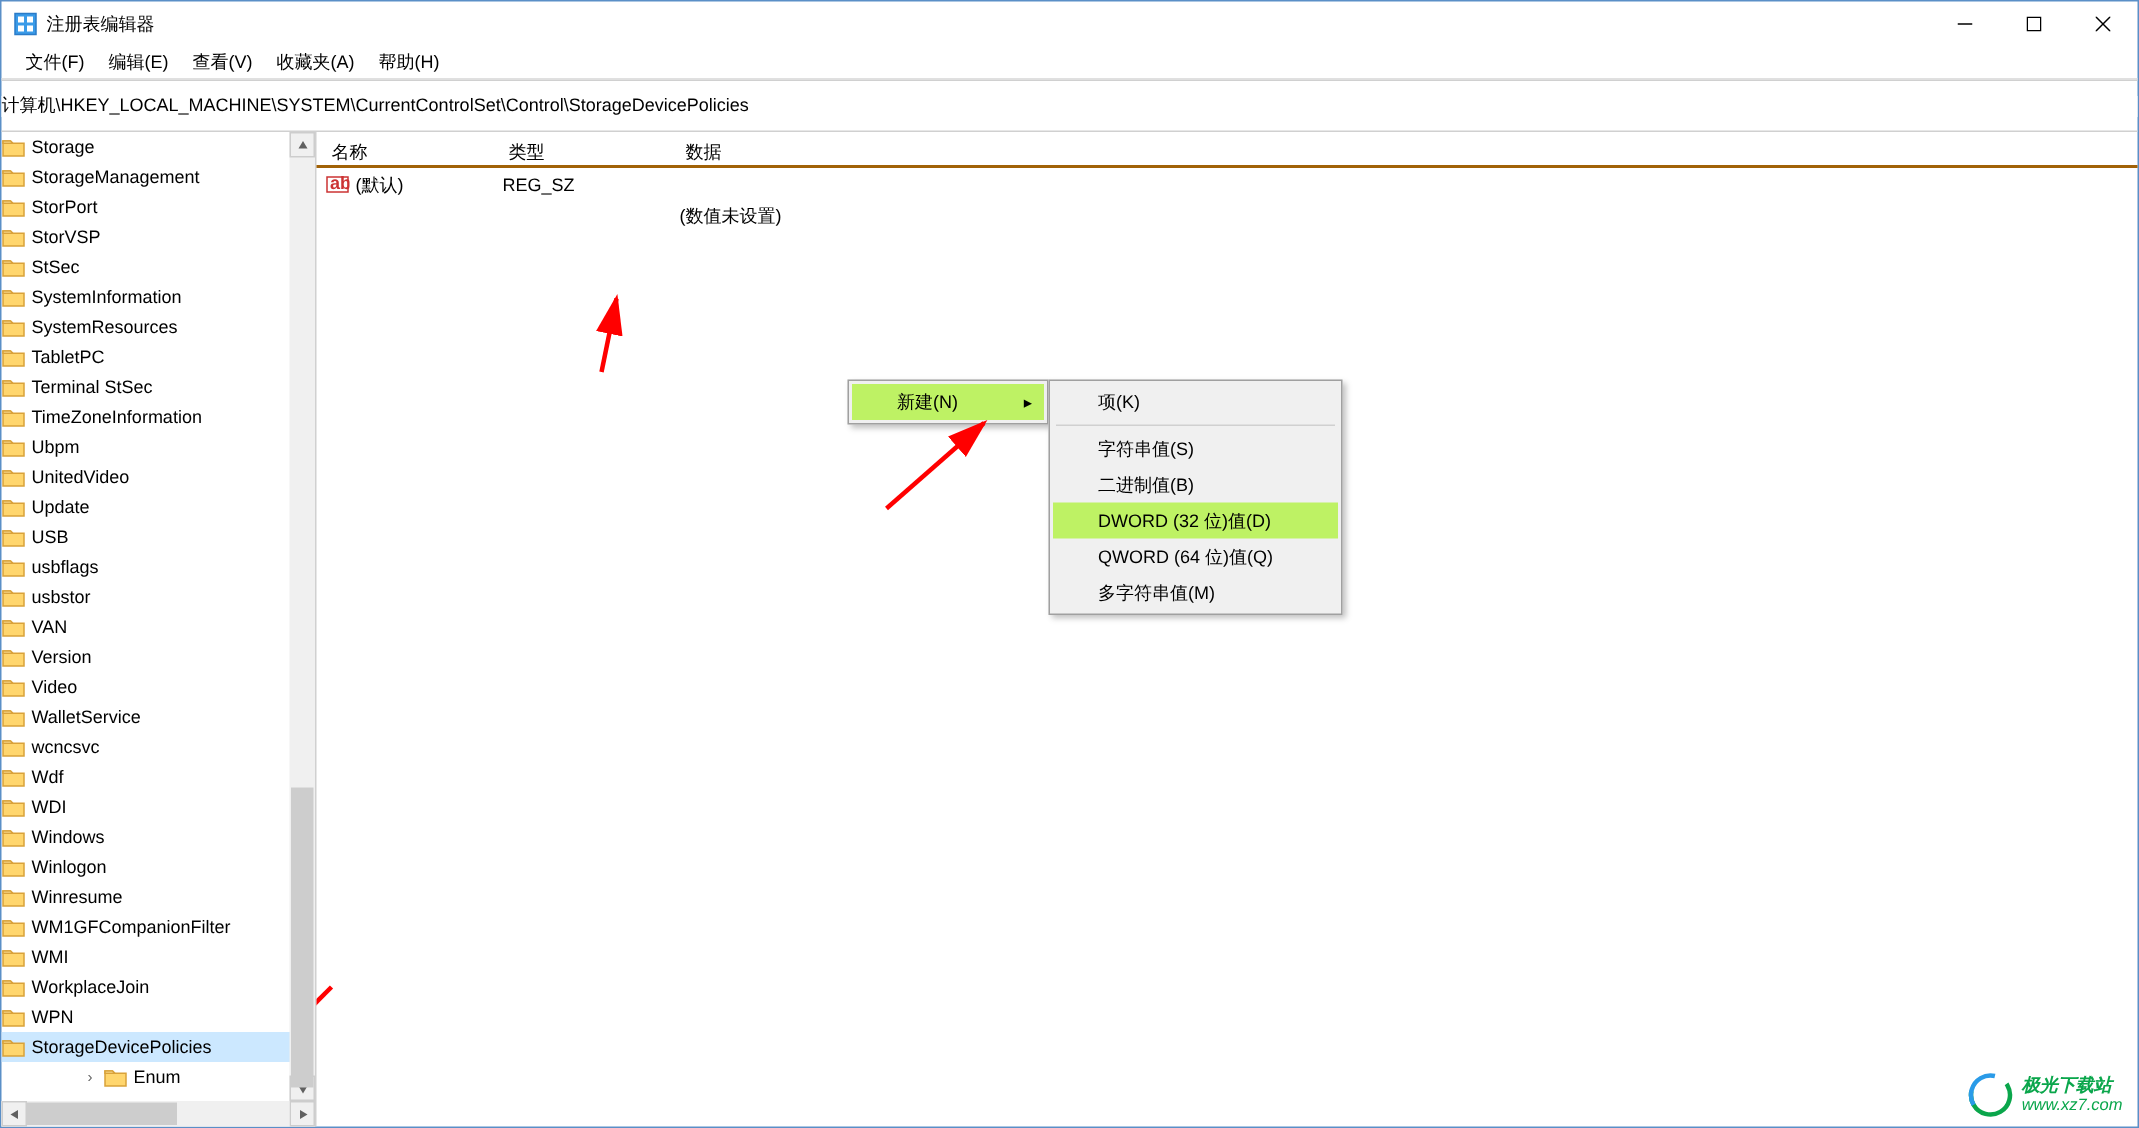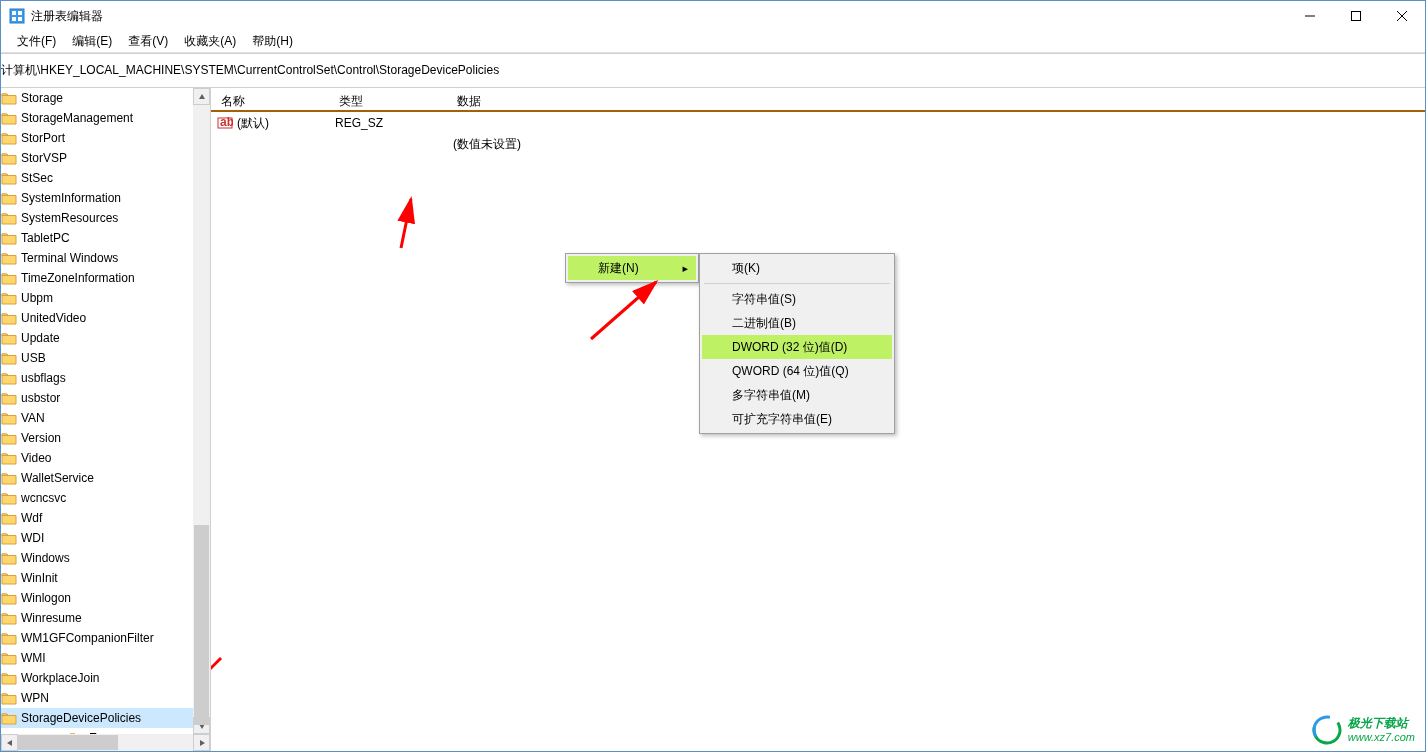--- a/index.html
+++ b/index.html
@@ -199,21 +199,21 @@
               </span>
               <span>TabletPC</span>
             </div>
             <div class="tree-row expander has">
               <span class="folder-icon">
                 <svg width="16" height="14">
                   <path d="M1 3 L6 3 L7.5 4.5 L15 4.5 L15 13 L1 13 Z" fill="#ffd66e" stroke="#d9a23a"></path>
                   <path d="M1 3 L6 3 L7.5 4.5 L1 4.5 Z" fill="#ffe9a8" stroke="#d9a23a"></path>
                 </svg>
               </span>
-              <span>Terminal Windows</span>
+              <span>Terminal StSec</span>
             </div>
             <div class="tree-row expander">
               <span class="folder-icon">
                 <svg width="16" height="14">
                   <path d="M1 3 L6 3 L7.5 4.5 L15 4.5 L15 13 L1 13 Z" fill="#ffd66e" stroke="#d9a23a"></path>
                   <path d="M1 3 L6 3 L7.5 4.5 L1 4.5 Z" fill="#ffe9a8" stroke="#d9a23a"></path>
                 </svg>
               </span>
               <span>TimeZoneInformation</span>
             </div>
@@ -335,29 +335,20 @@
               <span>WDI</span>
             </div>
             <div class="tree-row expander has">
               <span class="folder-icon">
                 <svg width="16" height="14">
                   <path d="M1 3 L6 3 L7.5 4.5 L15 4.5 L15 13 L1 13 Z" fill="#ffd66e" stroke="#d9a23a"></path>
                   <path d="M1 3 L6 3 L7.5 4.5 L1 4.5 Z" fill="#ffe9a8" stroke="#d9a23a"></path>
                 </svg>
               </span>
               <span>Windows</span>
-            </div>
-            <div class="tree-row expander">
-              <span class="folder-icon">
-                <svg width="16" height="14">
-                  <path d="M1 3 L6 3 L7.5 4.5 L15 4.5 L15 13 L1 13 Z" fill="#ffd66e" stroke="#d9a23a"></path>
-                  <path d="M1 3 L6 3 L7.5 4.5 L1 4.5 Z" fill="#ffe9a8" stroke="#d9a23a"></path>
-                </svg>
-              </span>
-              <span>WinInit</span>
             </div>
             <div class="tree-row expander has">
               <span class="folder-icon">
                 <svg width="16" height="14">
                   <path d="M1 3 L6 3 L7.5 4.5 L15 4.5 L15 13 L1 13 Z" fill="#ffd66e" stroke="#d9a23a"></path>
                   <path d="M1 3 L6 3 L7.5 4.5 L1 4.5 Z" fill="#ffe9a8" stroke="#d9a23a"></path>
                 </svg>
               </span>
               <span>Winlogon</span>
             </div>
@@ -496,23 +487,20 @@
           </div>
         <div class="mi hl">
             <span>DWORD (32 位)值(D)</span>
           </div>
         <div class="mi">
             <span>QWORD (64 位)值(Q)</span>
           </div>
         <div class="mi">
             <span>多字符串值(M)</span>
           </div>
-        <div class="mi">
-            <span>可扩充字符串值(E)</span>
-          </div>
       </div>
 
       <svg class="arrow-overlay" style="left:0; top:0;" width="1200" height="740">
         <defs>
             <marker id="ah" markerWidth="10" markerHeight="10" refX="8" refY="3" orient="auto">
               <polygon points="0,0 9,3 0,6" fill="#ff0000"></polygon>
             </marker>
           </defs>
         <line x1="190" y1="160" x2="200" y2="111" stroke="#ff0000" stroke-width="3" marker-end="url(#ah)"></line>
         <line x1="380" y1="251" x2="445" y2="194" stroke="#ff0000" stroke-width="3" marker-end="url(#ah)"></line>

